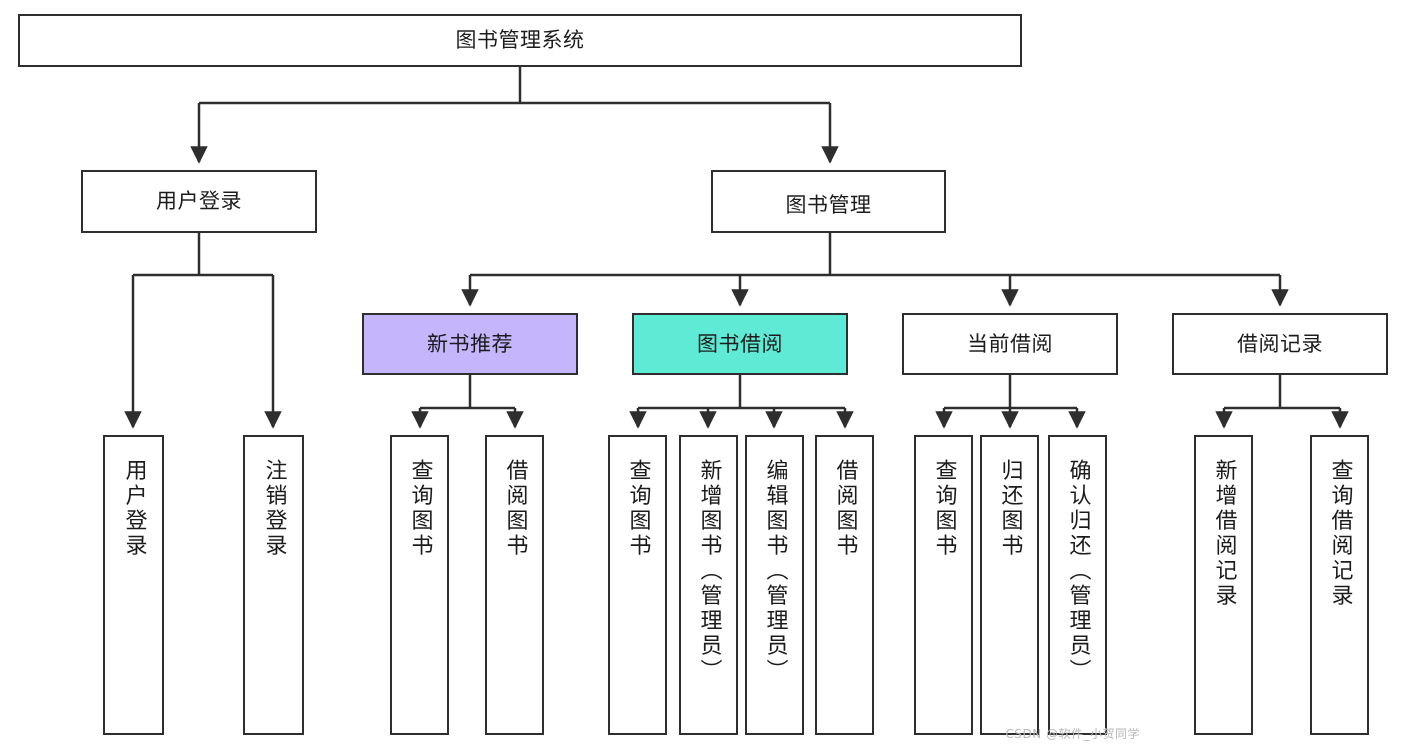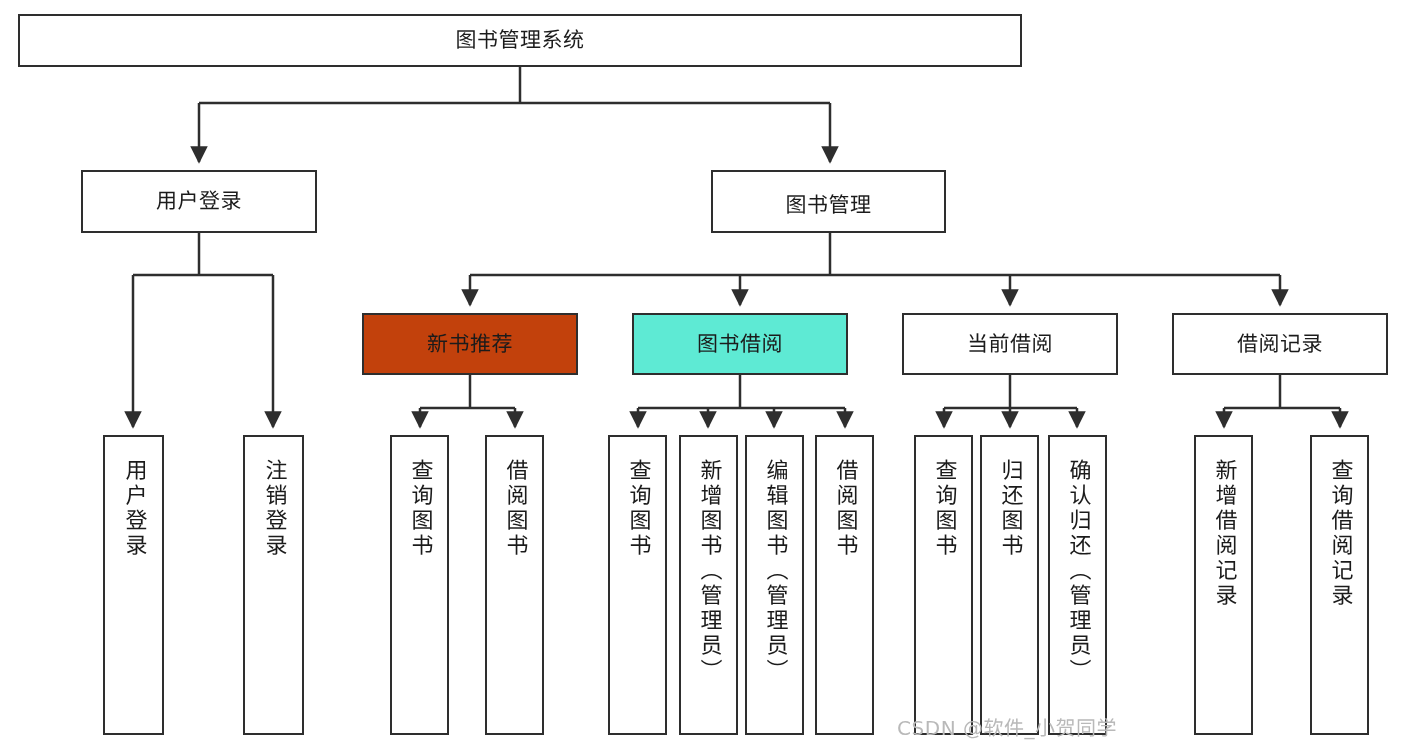--- a/index.html
+++ b/index.html
@@ -57,23 +57,23 @@
     writing-mode: vertical-rl;
     text-orientation: upright;
     -webkit-writing-mode: vertical-rl;
     font-size: 22px;
     letter-spacing: 3px;
     line-height: 1;
     white-space: nowrap;
   }
   .watermark {
     position: absolute;
-    right: 26px;
+    right: 3px;
     bottom: 6px;
-    font-size: 20px;
+    font-size: 12px;
     color: #b9b9b9;
     letter-spacing: 0.5px;
     white-space: nowrap;
     user-select: none;
   }
 </style>
 </head>
 <body>
 
 <div id="diagram-root" style="background: rgb(255, 255, 255);">
@@ -132,21 +132,21 @@
     <span class="node-label" style="color: rgb(27, 27, 27);">图书管理系统</span>
   </div>
 
   <div class="node-box" style="left: 81px; top: 170px; width: 236px; height: 63px; border-color: rgb(46, 46, 46); background: rgb(255, 255, 255);">
     <span class="node-label" style="color: rgb(27, 27, 27);">用户登录</span>
   </div>
   <div class="node-box" style="left: 711px; top: 170px; width: 235px; height: 63px; border-color: rgb(46, 46, 46); background: rgb(255, 255, 255);">
     <span class="node-label" style="color: rgb(27, 27, 27); margin-top: 8px;">图书管理</span>
   </div>
 
-  <div class="node-box" style="left: 362px; top: 313px; width: 216px; height: 62px; border-color: rgb(46, 46, 46); background: #c2410c;">
+  <div class="node-box" style="left: 362px; top: 313px; width: 216px; height: 62px; border-color: rgb(46, 46, 46); background: #c4b5fd;">
     <span class="node-label" style="color: rgb(27, 27, 27);">新书推荐</span>
   </div>
   <div class="node-box" style="left: 632px; top: 313px; width: 216px; height: 62px; border-color: rgb(46, 46, 46); background: #5eead4;">
     <span class="node-label" style="color: rgb(27, 27, 27);">图书借阅</span>
   </div>
   <div class="node-box" style="left: 902px; top: 313px; width: 216px; height: 62px; border-color: rgb(46, 46, 46); background: rgb(255, 255, 255);">
     <span class="node-label" style="color: rgb(27, 27, 27);">当前借阅</span>
   </div>
   <div class="node-box" style="left: 1172px; top: 313px; width: 216px; height: 62px; border-color: rgb(46, 46, 46); background: rgb(255, 255, 255);">
     <span class="node-label" style="color: rgb(27, 27, 27);">借阅记录</span>

